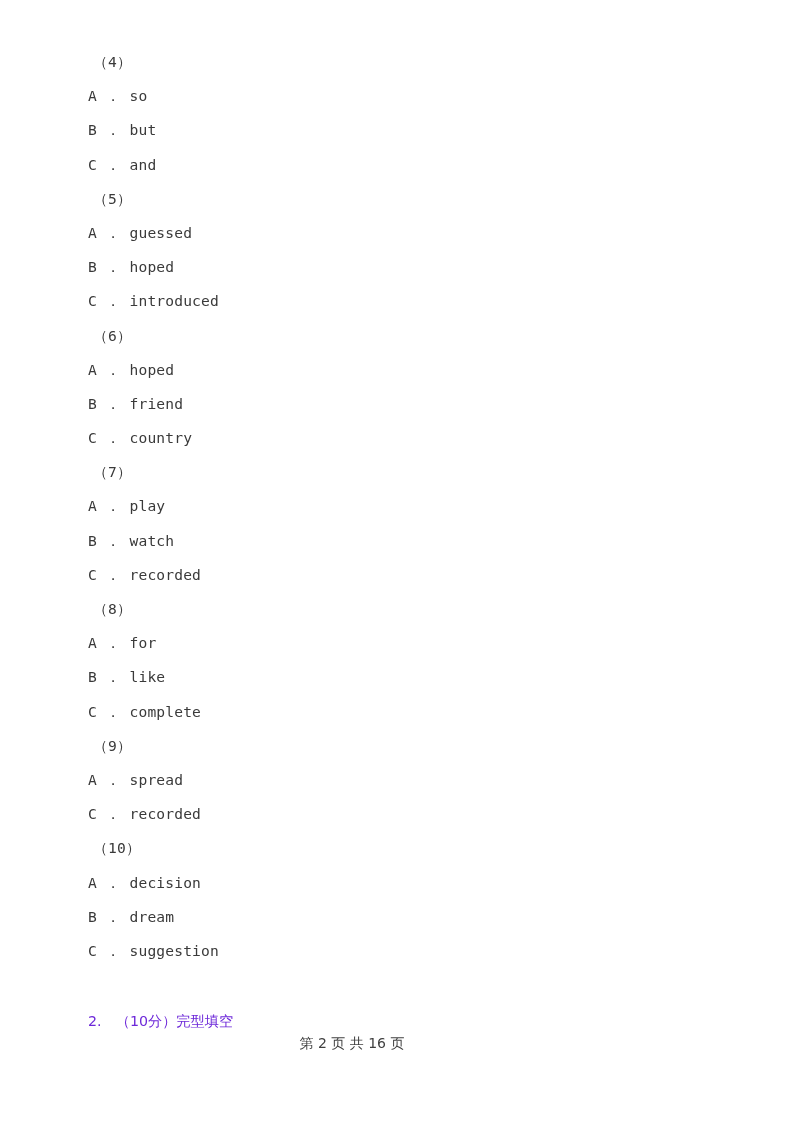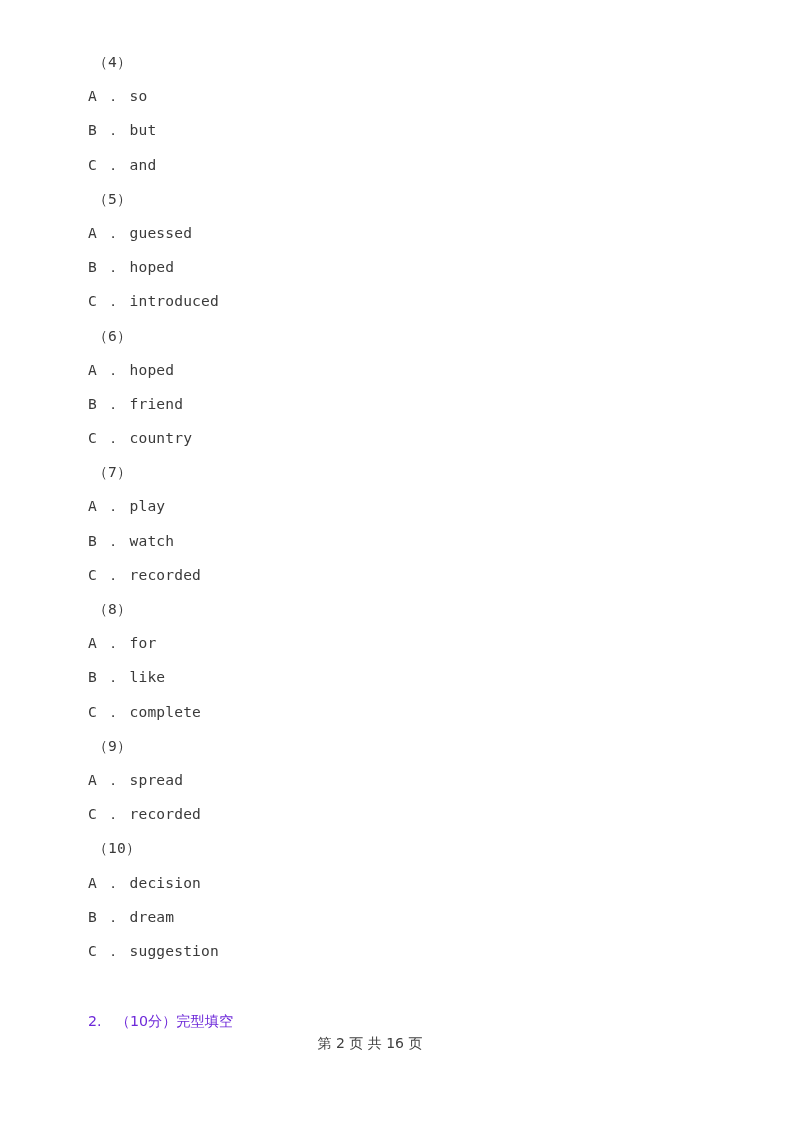--- a/index.html
+++ b/index.html
@@ -73,21 +73,20 @@
   .footer {
     position: absolute;
     left: 0;
     top: 1032px;
     width: 704px;
     text-align: center;
     font-size: 14px;
     line-height: 22px;
     color: #3f3f3f;
     white-space: pre;
-    padding-left: 18px;
   }
   .footer .cjk {
     font-family: "DejaVu Sans", "Liberation Sans", sans-serif;
   }
 </style>
 </head>
 <body>
 
 <div class="page">
 

